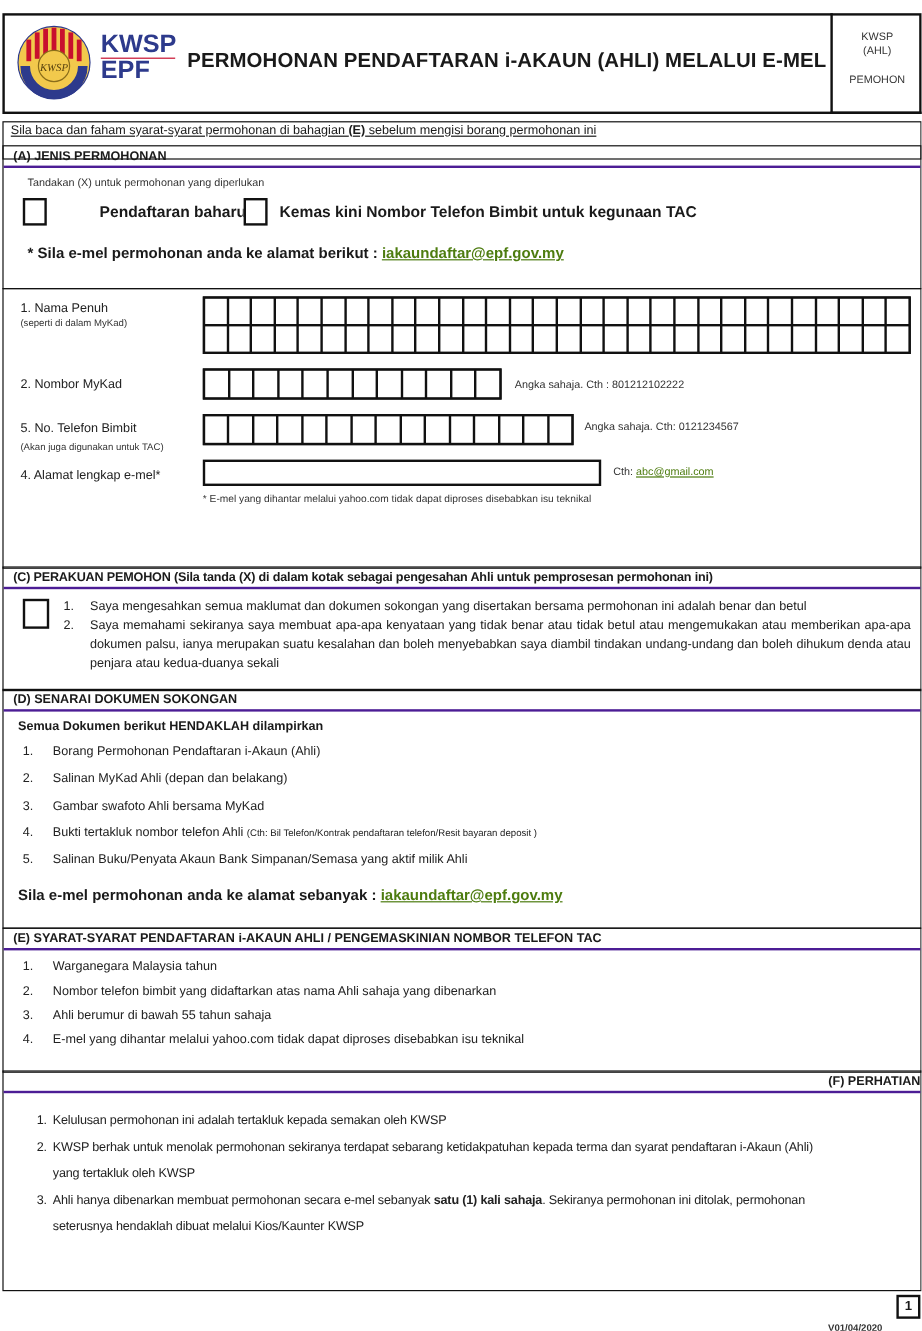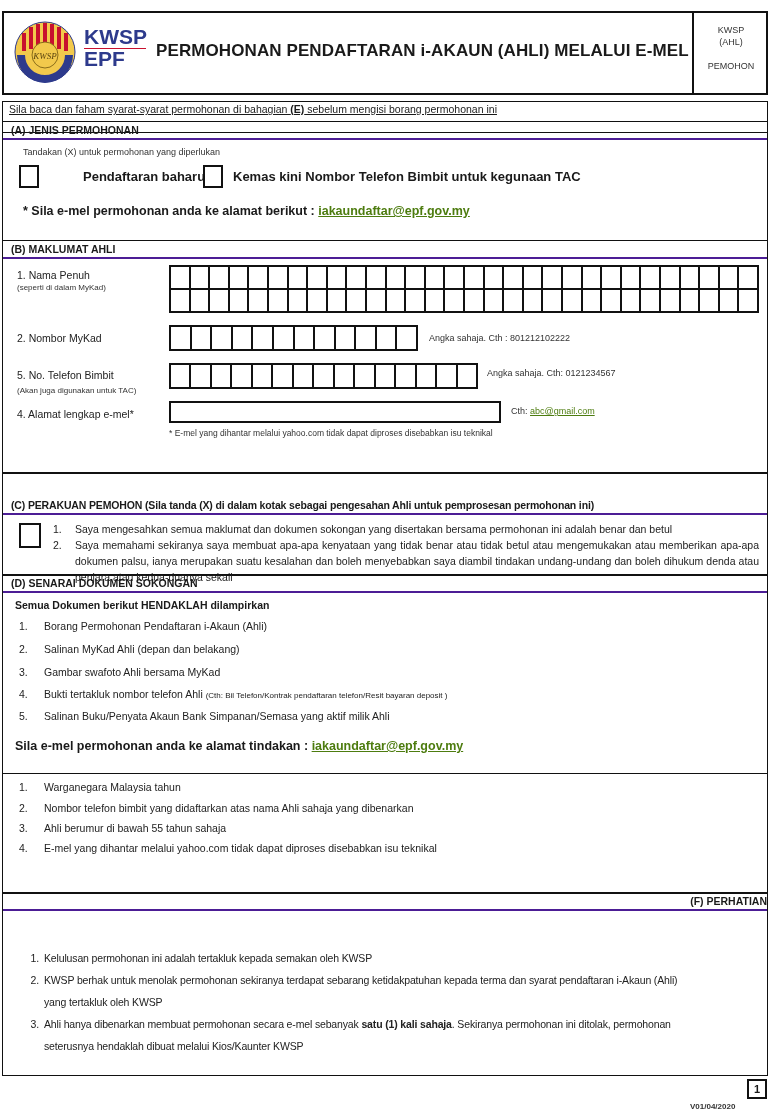--- a/index.html
+++ b/index.html
@@ -41,21 +41,21 @@
   .field-label { position: absolute; font-size: 10.5px; color: #222; }
   .field-sub { position: absolute; font-size: 8px; color: #333; }
   .hint { position: absolute; font-size: 9px; color: #333; }
 
   .email-box { position: absolute; height: 22px; border: 2px solid #111; background: #fff; }
   .email-box input { width: 100%; height: 100%; border: none; outline: none; background: transparent; font-family: "Liberation Sans", sans-serif; font-size: 11px; padding: 0 4px; }
 
   .list-item { position: absolute; font-size: 10.5px; color: #222; }
   .list-item .num { position: absolute; left: 0; width: 20px; }
   .list-item .txt { position: absolute; left: 25px; white-space: nowrap; }
-  .condensed { font-size: 10.5px; letter-spacing: -0.15px; margin-top: 24px; }
+  .condensed { font-size: 10.5px; letter-spacing: -0.15px; }
 
   .decl { position: absolute; font-size: 10.5px; line-height: 16px; color: #222; }
   .decl .num { position: absolute; left: 0; }
   .decl .txt { position: absolute; left: 22px; text-align: justify; }
 
   .footer-ver { position: absolute; left: 688px; top: 1085px; font-size: 8px; font-weight: bold; color: #333; margin-top: 17px; }
   .footer-page { position: absolute; left: 745px; top: 1079px; width: 20px; height: 20px; border: 2px solid #111; font-size: 11px; font-weight: bold; text-align: center; line-height: 16px; }
 </style>
 </head>
 <body>
@@ -103,21 +103,20 @@
       <div class="chk-label" style="left:44px;top:29px;margin-left:36px;">Pendaftaran baharu</div>
       <div class="chk" style="left:200px;top:25px;"></div>
       <div class="chk-label" style="left:230px;top:29px;">Kemas kini Nombor Telefon Bimbit untuk kegunaan TAC</div>
       <div class="bold13" style="position:absolute;left:20px;top:64px;">
         <span>* Sila e-mel permohonan anda ke alamat berikut : </span><a class="link">iakaundaftar@epf.gov.my</a>
       </div>
     </div>
   </div>
 
   <div class="sec" style="top:229px;height:234px;">
-    <div class="sec-head">(B)  MAKLUMAT AHLI</div>
     <div class="sec-body" style="height:214px;">
       <div class="field-label" style="left:14px;top:10px;">1. Nama Penuh</div>
       <div class="field-sub" style="left:14px;top:24px;">(seperti di dalam MyKad)</div>
       <div class="grid" id="name-grid" style="left:166px;top:6px;width:590px;height:48px;grid-template-columns:repeat(30,1fr);grid-template-rows:repeat(2,1fr);">
           <div class="cell"></div>
           <div class="cell"></div>
           <div class="cell"></div>
           <div class="cell"></div>
           <div class="cell"></div>
           <div class="cell"></div>
@@ -259,26 +258,27 @@
         </div>
       <div class="list-item" style="left:16px;top:95px;">
           <span class="num">4.</span>
           <span class="txt"><span>Bukti tertakluk nombor telefon Ahli </span><span style="font-size:8px;text-align:center;">(Cth: Bil Telefon/Kontrak pendaftaran telefon/Resit bayaran deposit )</span></span>
         </div>
       <div class="list-item" style="left:16px;top:117px;">
           <span class="num">5.</span>
           <span class="txt">Salinan Buku/Penyata Akaun Bank Simpanan/Semasa yang aktif milik Ahli</span>
         </div>
       <div class="bold13" style="position:absolute;left:12px;top:146px;">
-        <span>Sila e-mel permohonan anda ke alamat tindakan : </span><a class="link">iakaundaftar@epf.gov.my</a>
+        <span>Sila e-mel permohonan anda ke alamat sebanyak : </span><a class="link">iakaundaftar@epf.gov.my</a>
       </div>
     </div>
   </div>
 
   <div class="sec" style="top:762px;height:121px;">
+    <div class="sec-head">(E) SYARAT-SYARAT PENDAFTARAN i-AKAUN AHLI / PENGEMASKINIAN NOMBOR TELEFON TAC</div>
     <div class="sec-body" style="height:101px;">
       <div class="list-item" style="left:16px;top:7px;">
           <span class="num">1.</span>
           <span class="txt">Warganegara Malaysia tahun</span>
         </div>
       <div class="list-item" style="left:16px;top:28px;">
           <span class="num">2.</span>
           <span class="txt">Nombor telefon bimbit yang didaftarkan atas nama Ahli sahaja yang dibenarkan</span>
         </div>
       <div class="list-item" style="left:16px;top:48px;">

